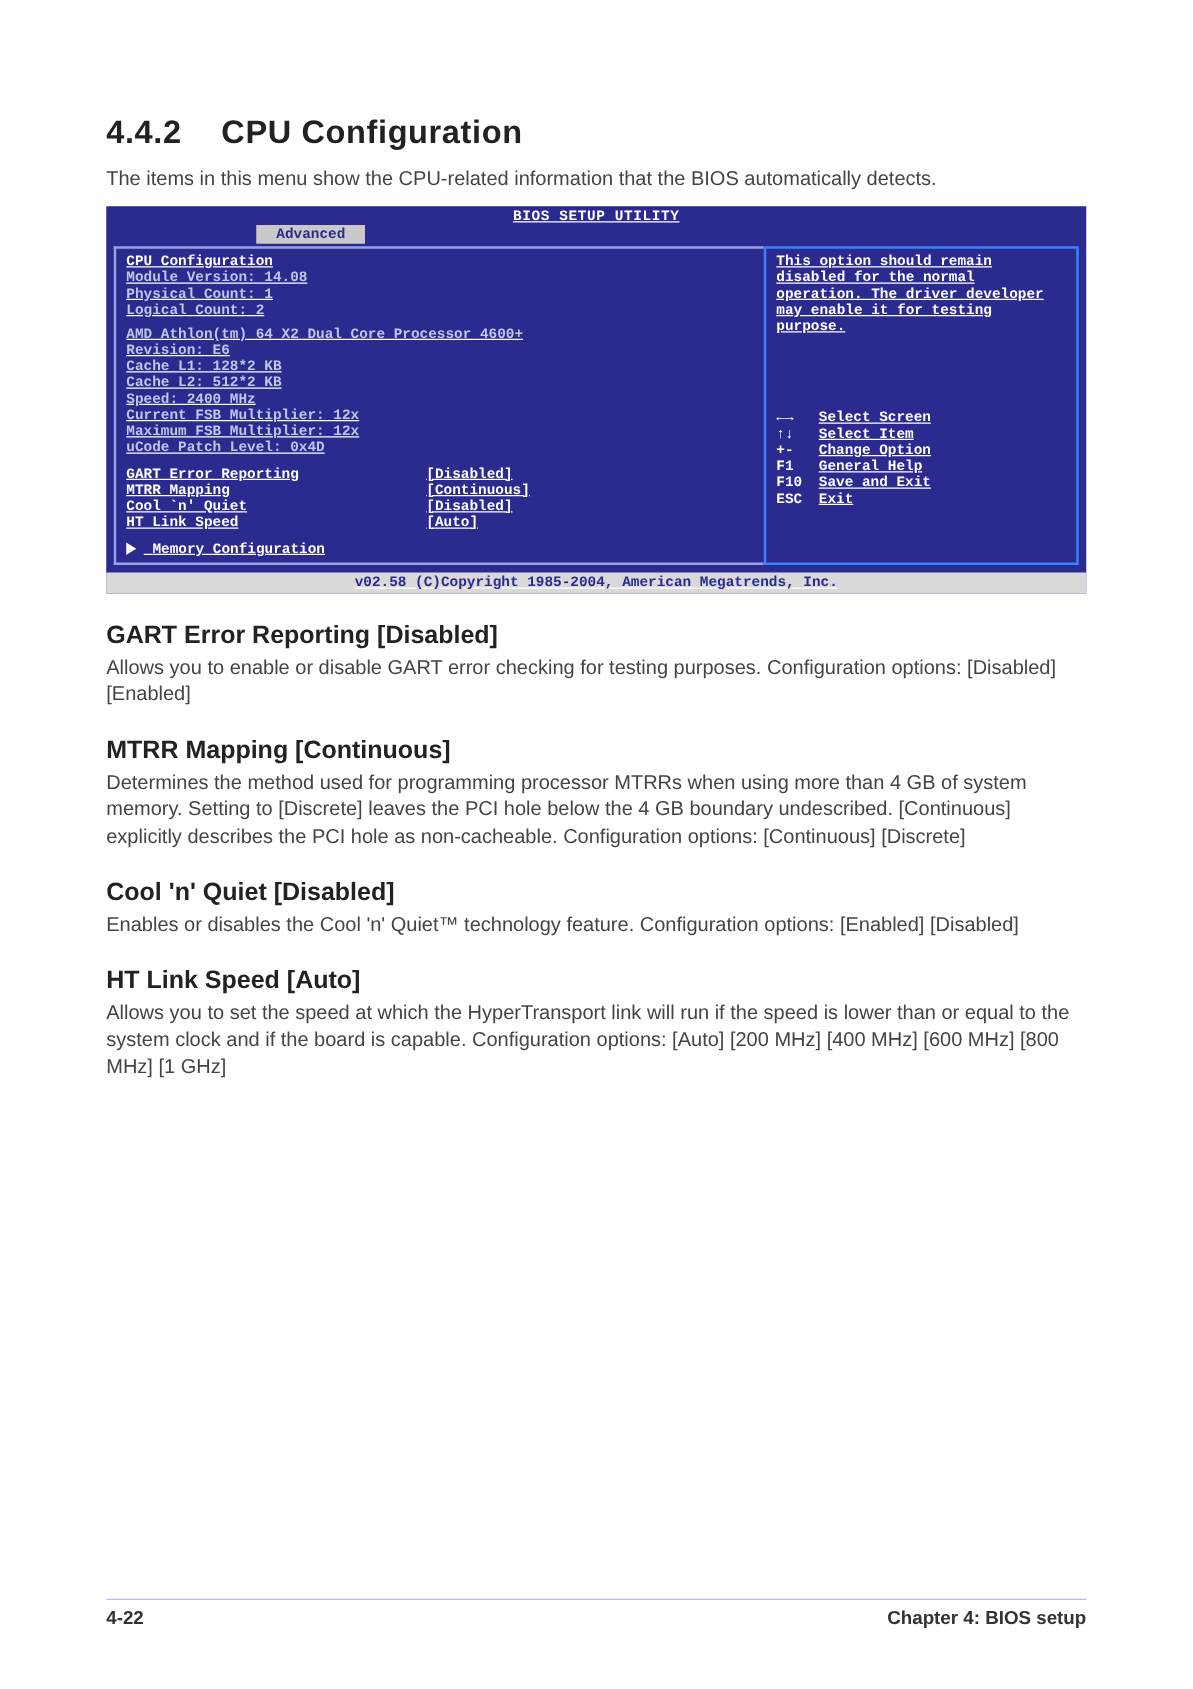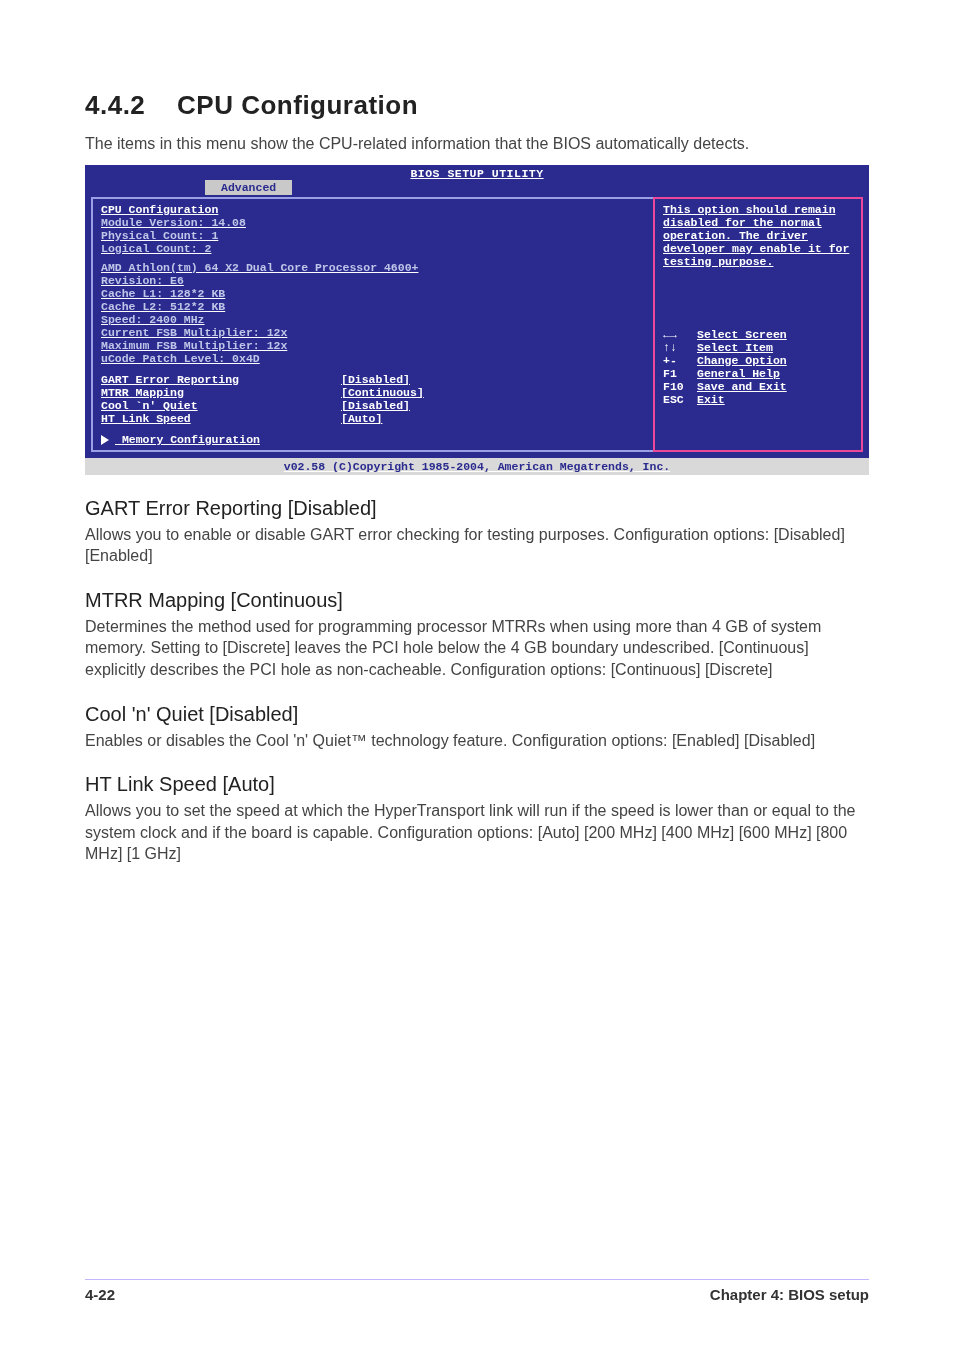--- a/index.html
+++ b/index.html
@@ -57,22 +57,22 @@
     gap: 0;
   }
   .bios-left {
     flex: 1;
     border: 2px solid #9aa0e6;
     border-right: none;
     padding: 4px 8px;
     color: #bfc6e8;
   }
   .bios-right {
-    width: 210px;
-    border: 2px solid #ec4899;
+    width: 252px;
+    border: 2px solid #3b82f6;
     padding: 4px 8px;
     color: #fff;
   }
   .bios-left .hl { color: #fff; }
   .bios-row { display: flex; }
   .bios-row .lbl { width: 240px; }
   .bios-right-help { margin-bottom: 60px; }
   .bios-right-nav .k { display:inline-block; width: 34px; }
   .bios-sub-arrow {
     display: inline-block;
@@ -88,21 +88,21 @@
     color: #2a2a8f;
     text-align: center;
     padding: 2px 0;
     font-family: "Courier New", monospace;
     font-size: 11.5px;
     font-weight: bold;
   }
   
   .option-heading {
     font-size: 20px;
-    font-weight: normal;
+    font-weight: bold;
     color: #222;
     margin-top: 22px;
     margin-bottom: 4px;
   }
   
   .pg-footer {
     position: absolute;
     bottom: 48px;
     left: 85px;
     right: 85px;

